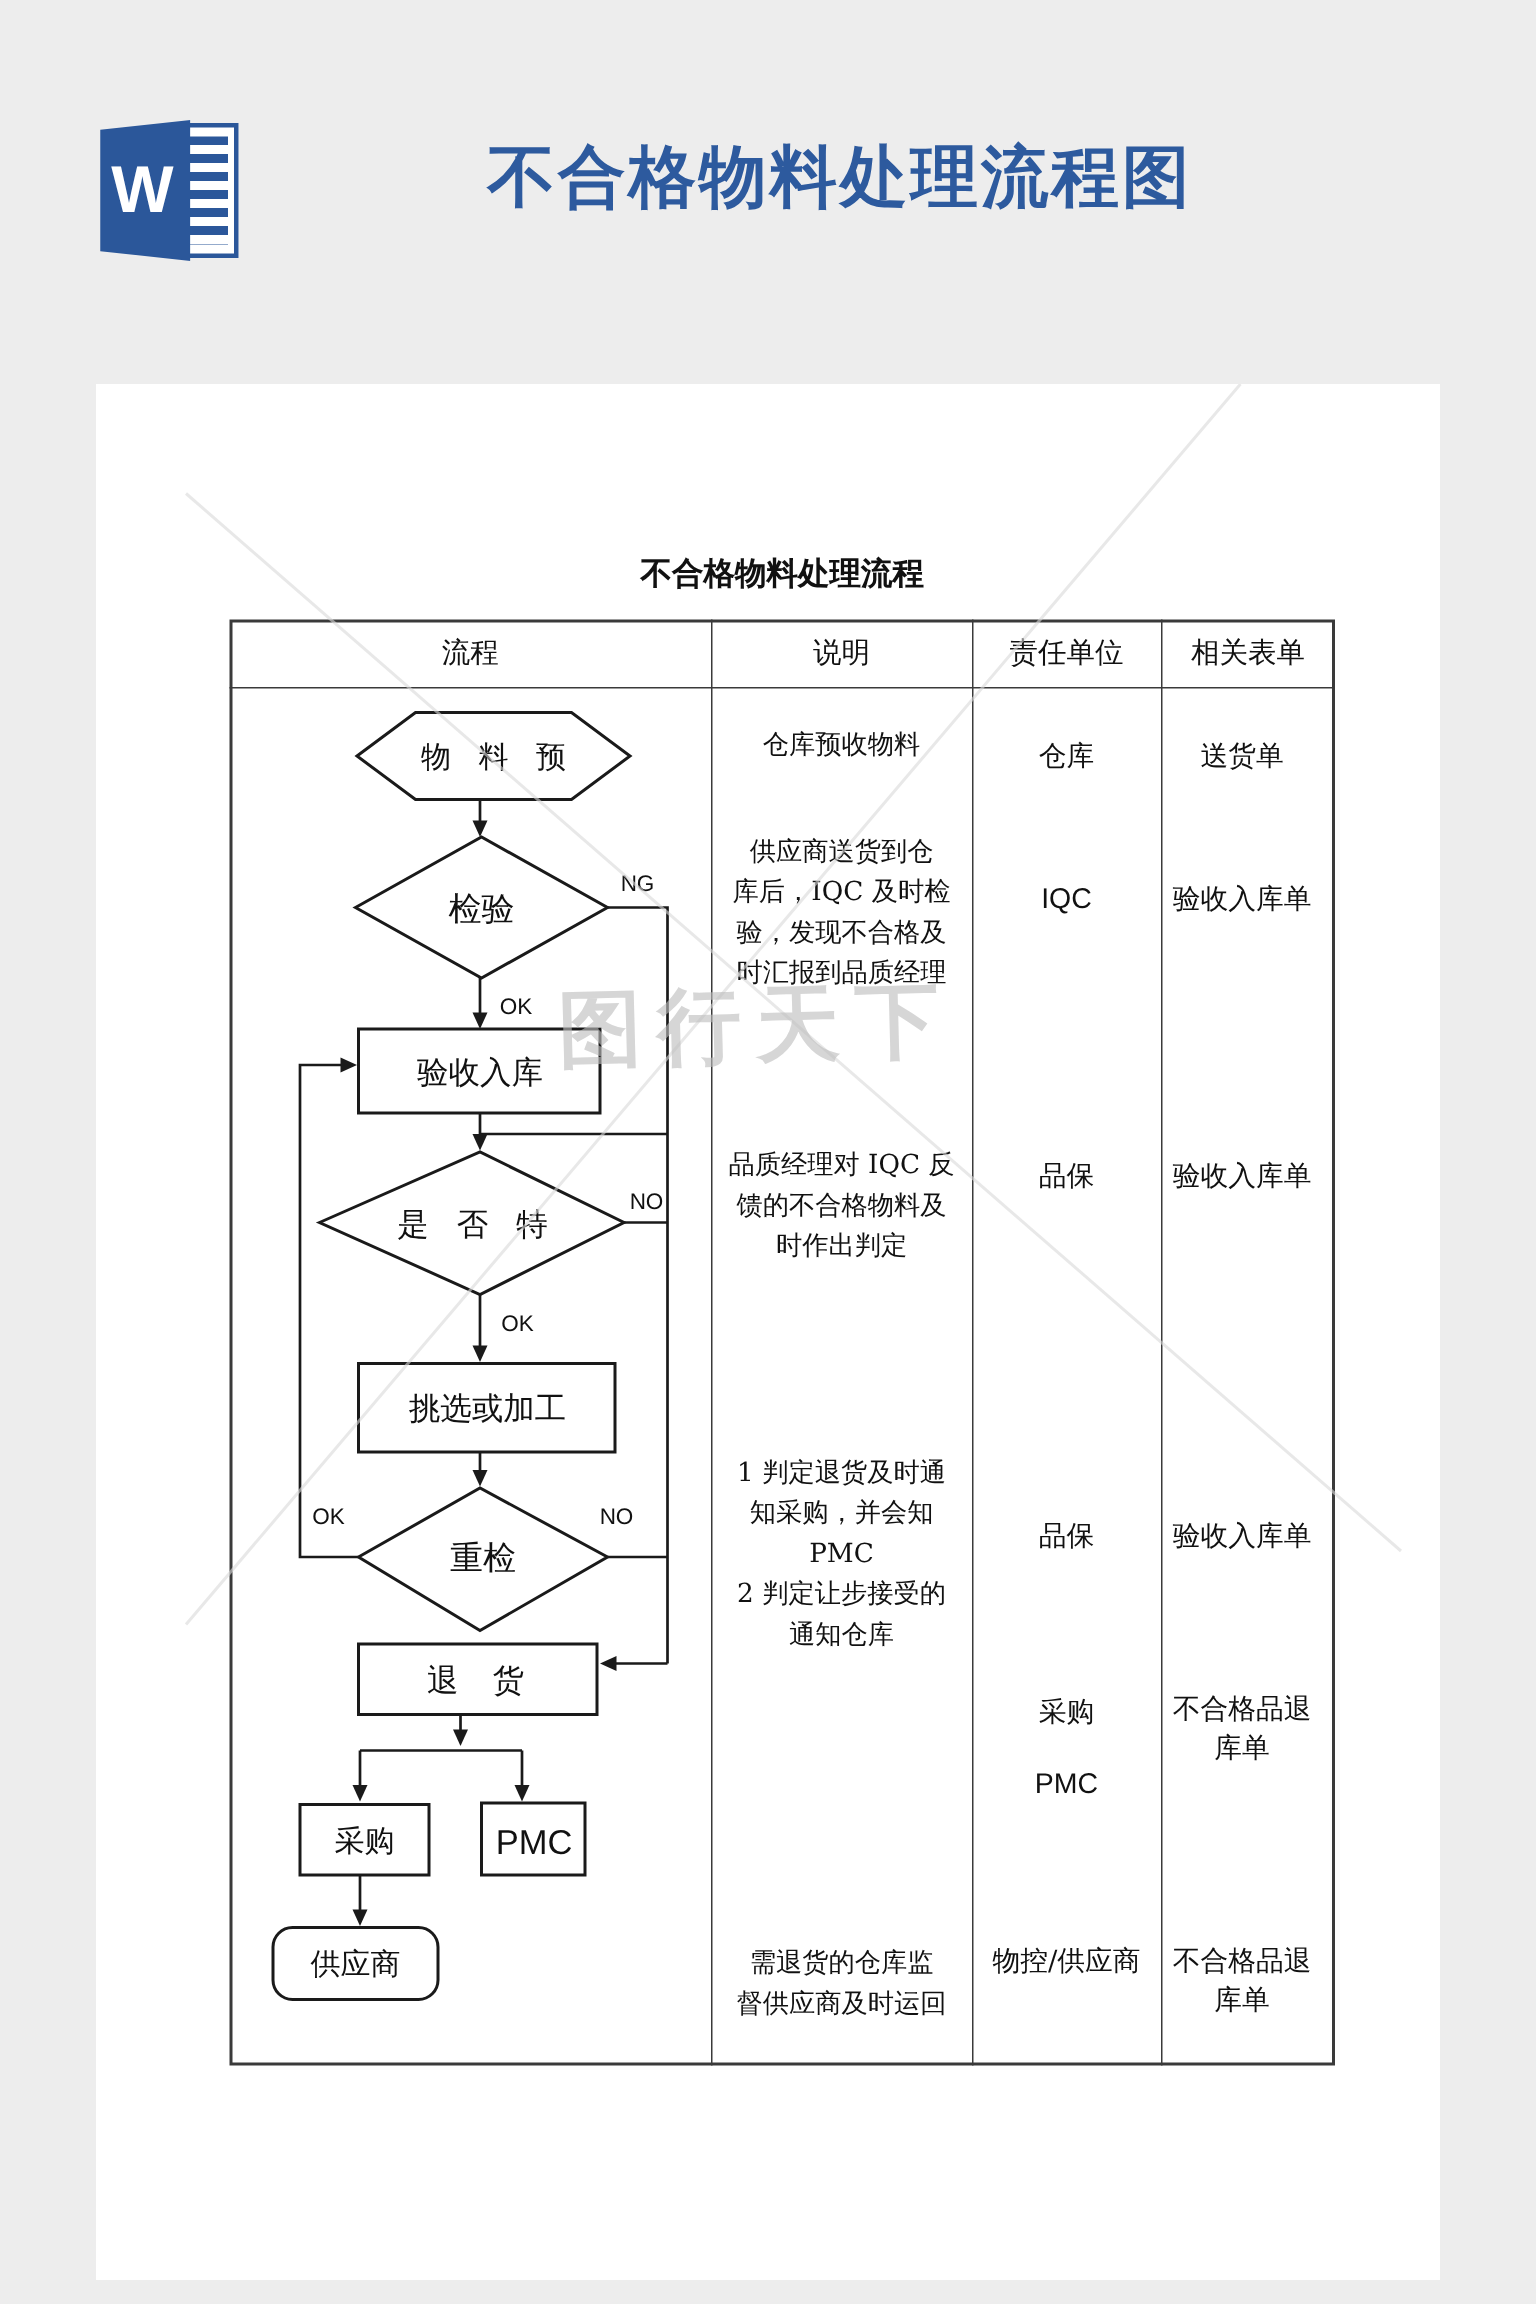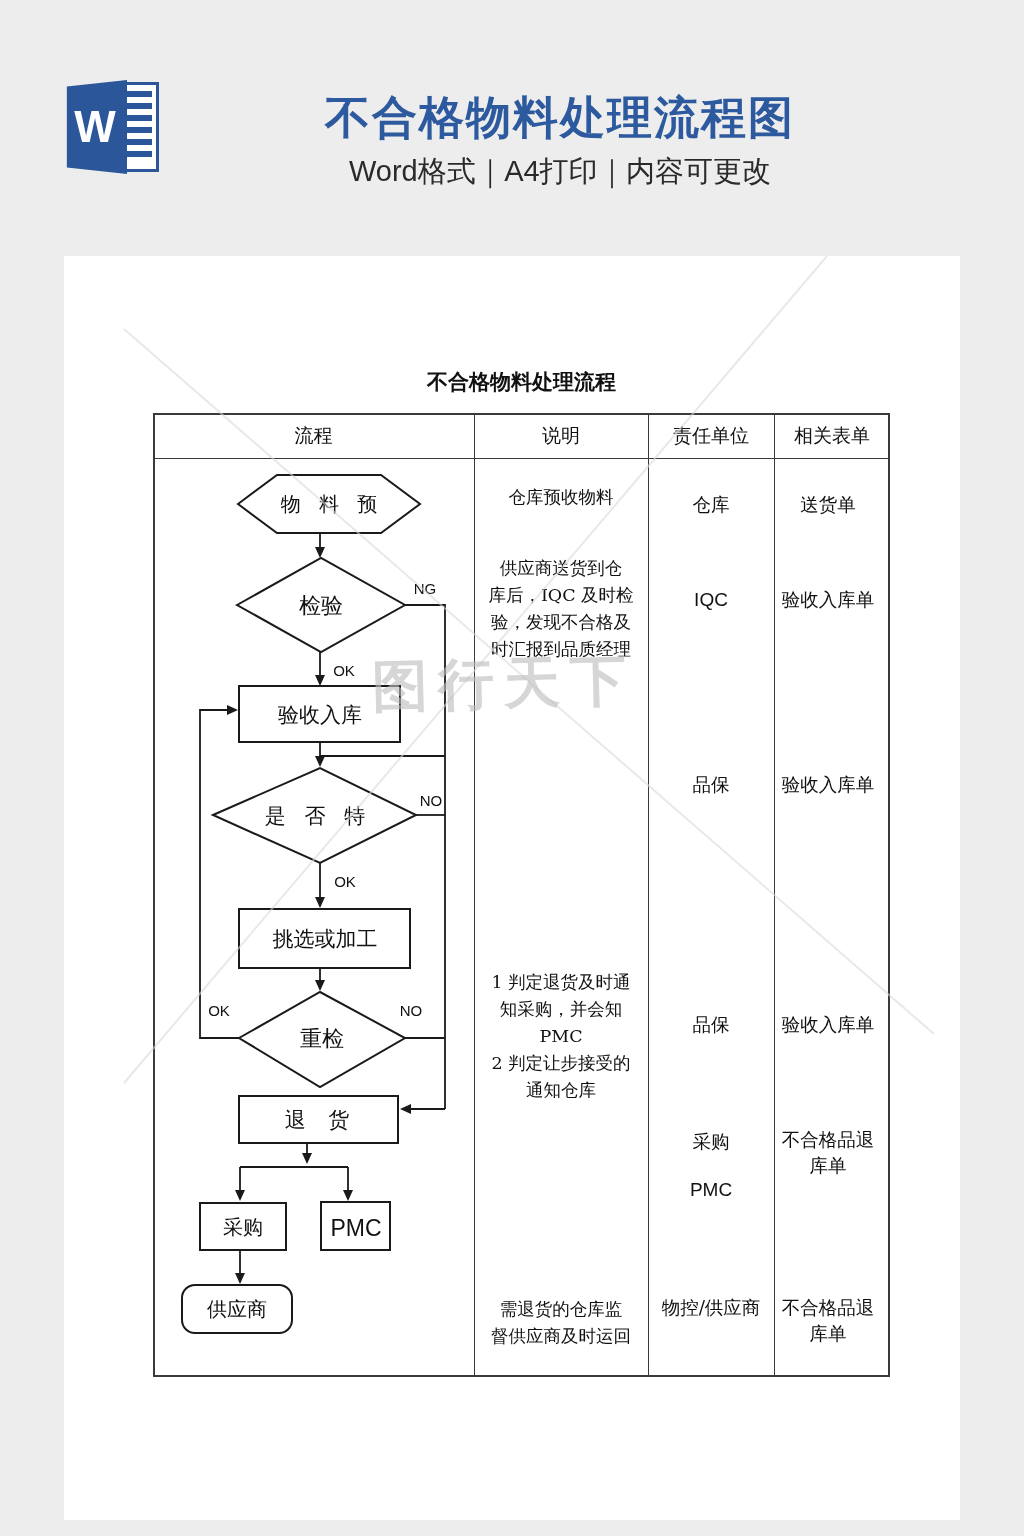--- a/index.html
+++ b/index.html
@@ -61,21 +61,20 @@
 
   <div class="word-icon">
     <div class="wi-page">
       <div class="wi-lines"></div>
     </div>
     <div class="wi-cover">
       <span class="wi-letter">W</span>
     </div>
   </div>
   <div class="hdr-title" style="color:#2d5a9e">不合格物料处理流程图</div>
-  <div class="hdr-sub">Word格式｜A4打印｜内容可更改</div>
 
   <div class="page">
 
     <div class="doc-title">不合格物料处理流程</div>
 
     <div class="tbl-frame"></div>
     <div class="vline" style="left:410px"></div>
     <div class="vline" style="left:584px"></div>
     <div class="vline" style="left:710px"></div>
     <div class="hline" style="top:202px"></div>
@@ -83,20 +82,23 @@
     <div class="th" style="left:89px;width:321px">流程</div>
     <div class="th" style="left:410px;width:174px">说明</div>
     <div class="th" style="left:584px;width:126px">责任单位</div>
     <div class="th" style="left:710px;width:116px">相关表单</div>
 
     <div class="desc" style="top:229px;line-height:24px">仓库预收物料</div>
     <div class="desc" style="top:299px;line-height:27px">供应商送货到仓
 库后，IQC 及时检
 验，发现不合格及
 时汇报到品质经理</div>
+    <div class="desc" style="top:508px;line-height:27px">品质经理对 IQC 反
+馈的不合格物料及
+时作出判定</div>
     <div class="desc" style="top:713px;line-height:27px">1  判定退货及时通
 知采购，并会知
 PMC
 2  判定让步接受的
 通知仓库</div>
     <div class="desc" style="top:1040px;line-height:27px">需退货的仓库监
 督供应商及时运回</div>
 
     <div class="unit" style="top:236px">仓库</div>
     <div class="unit latin" style="top:331px">IQC</div>

